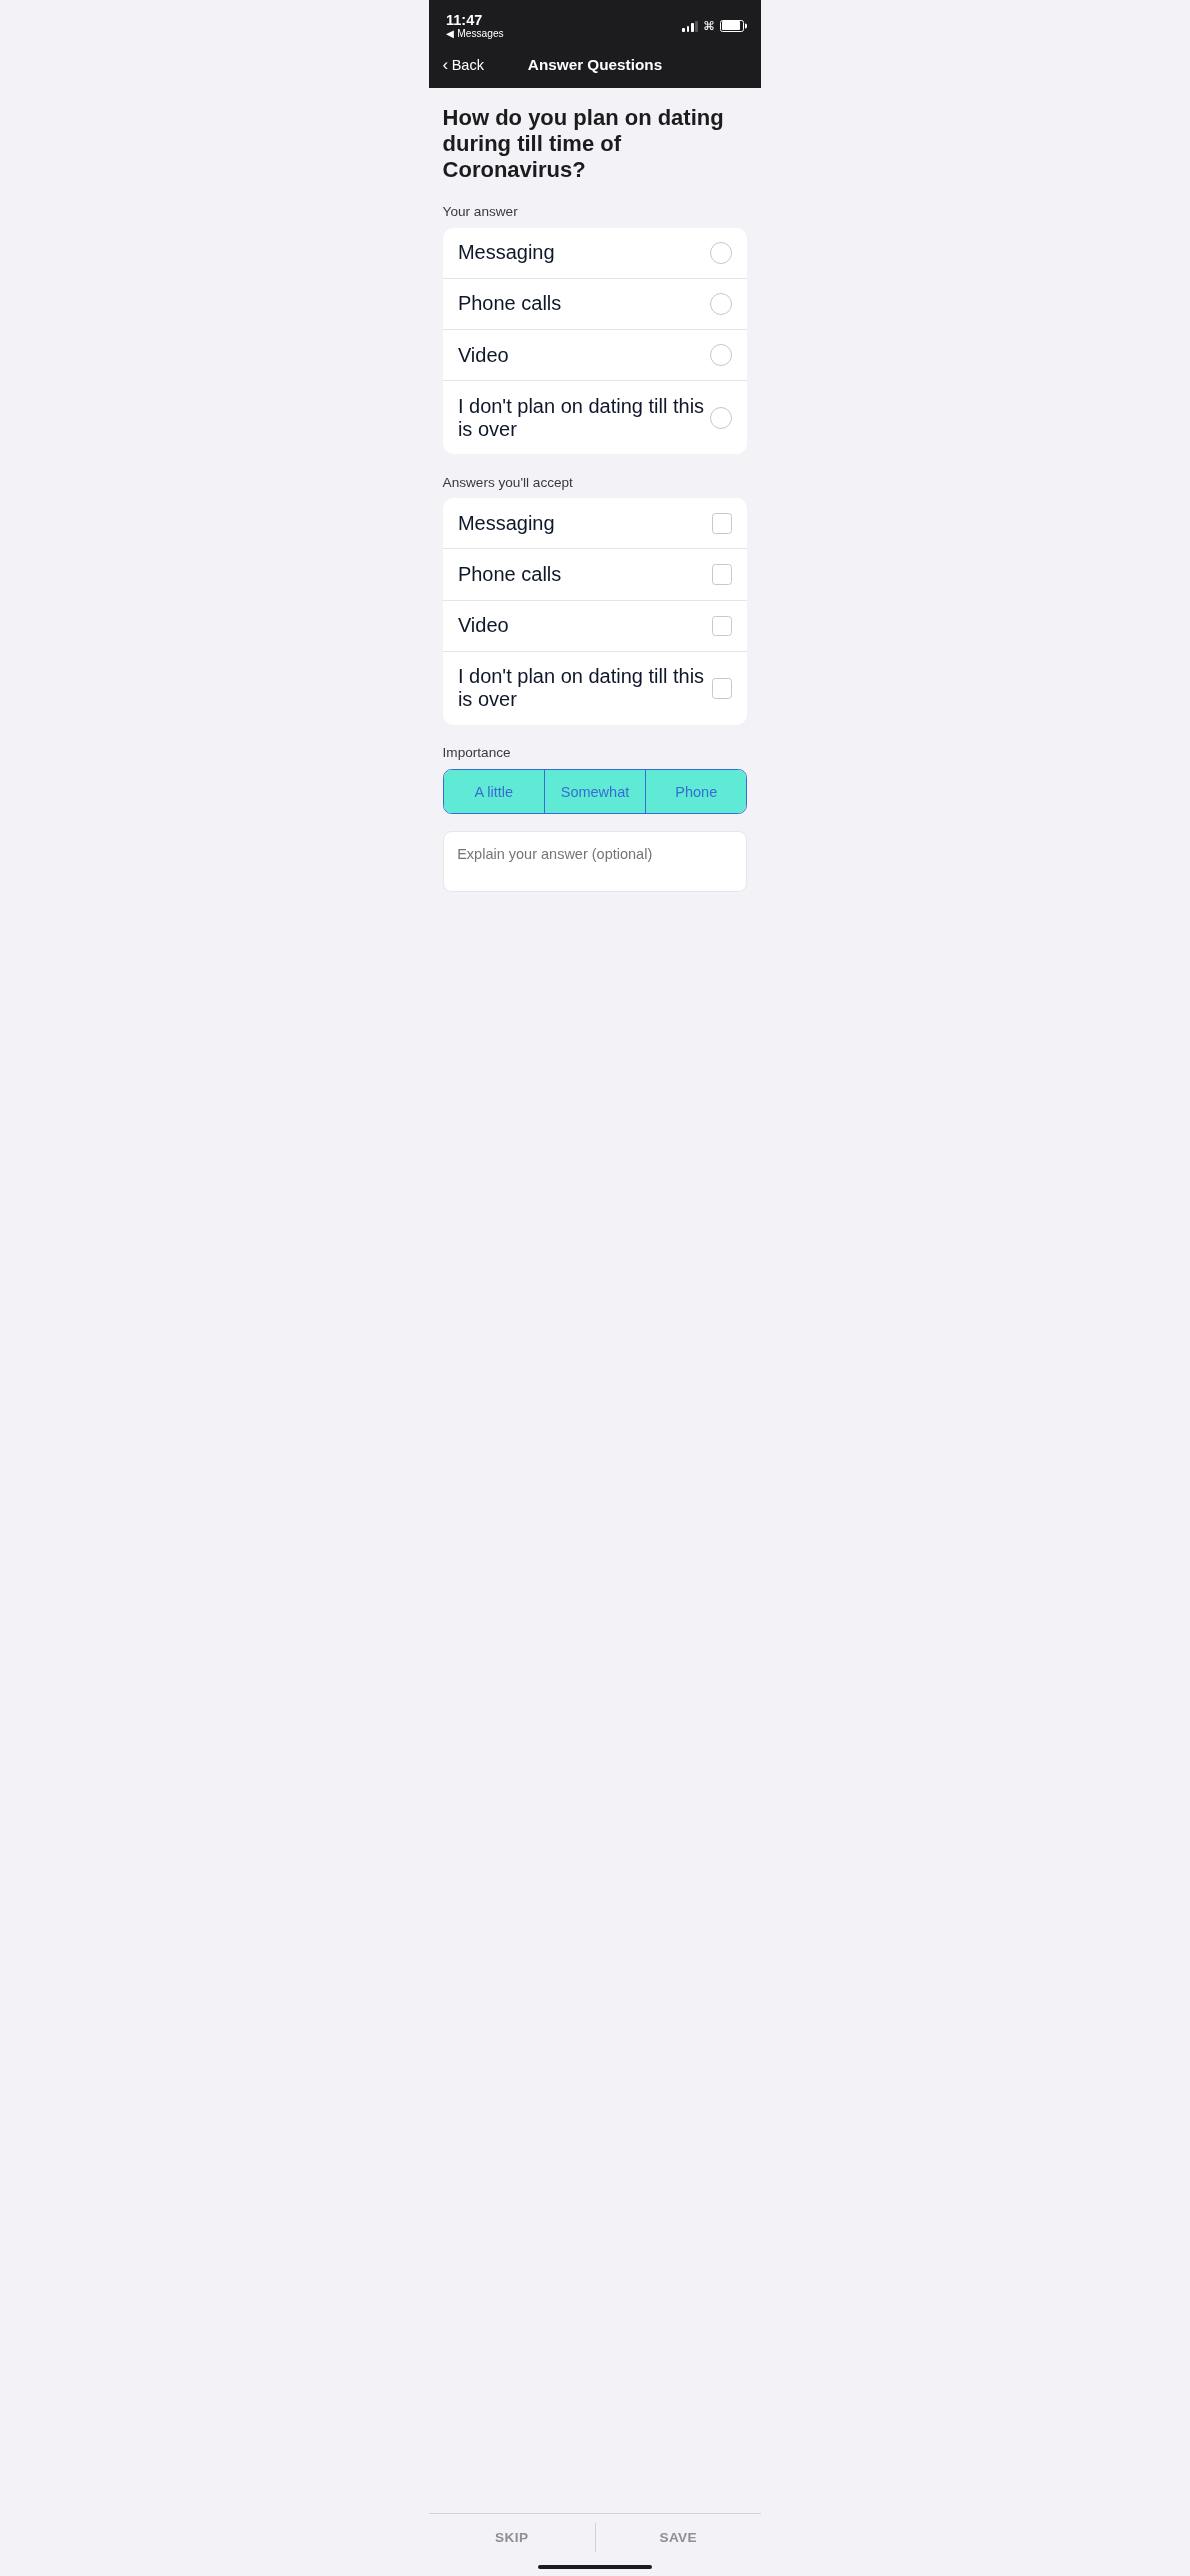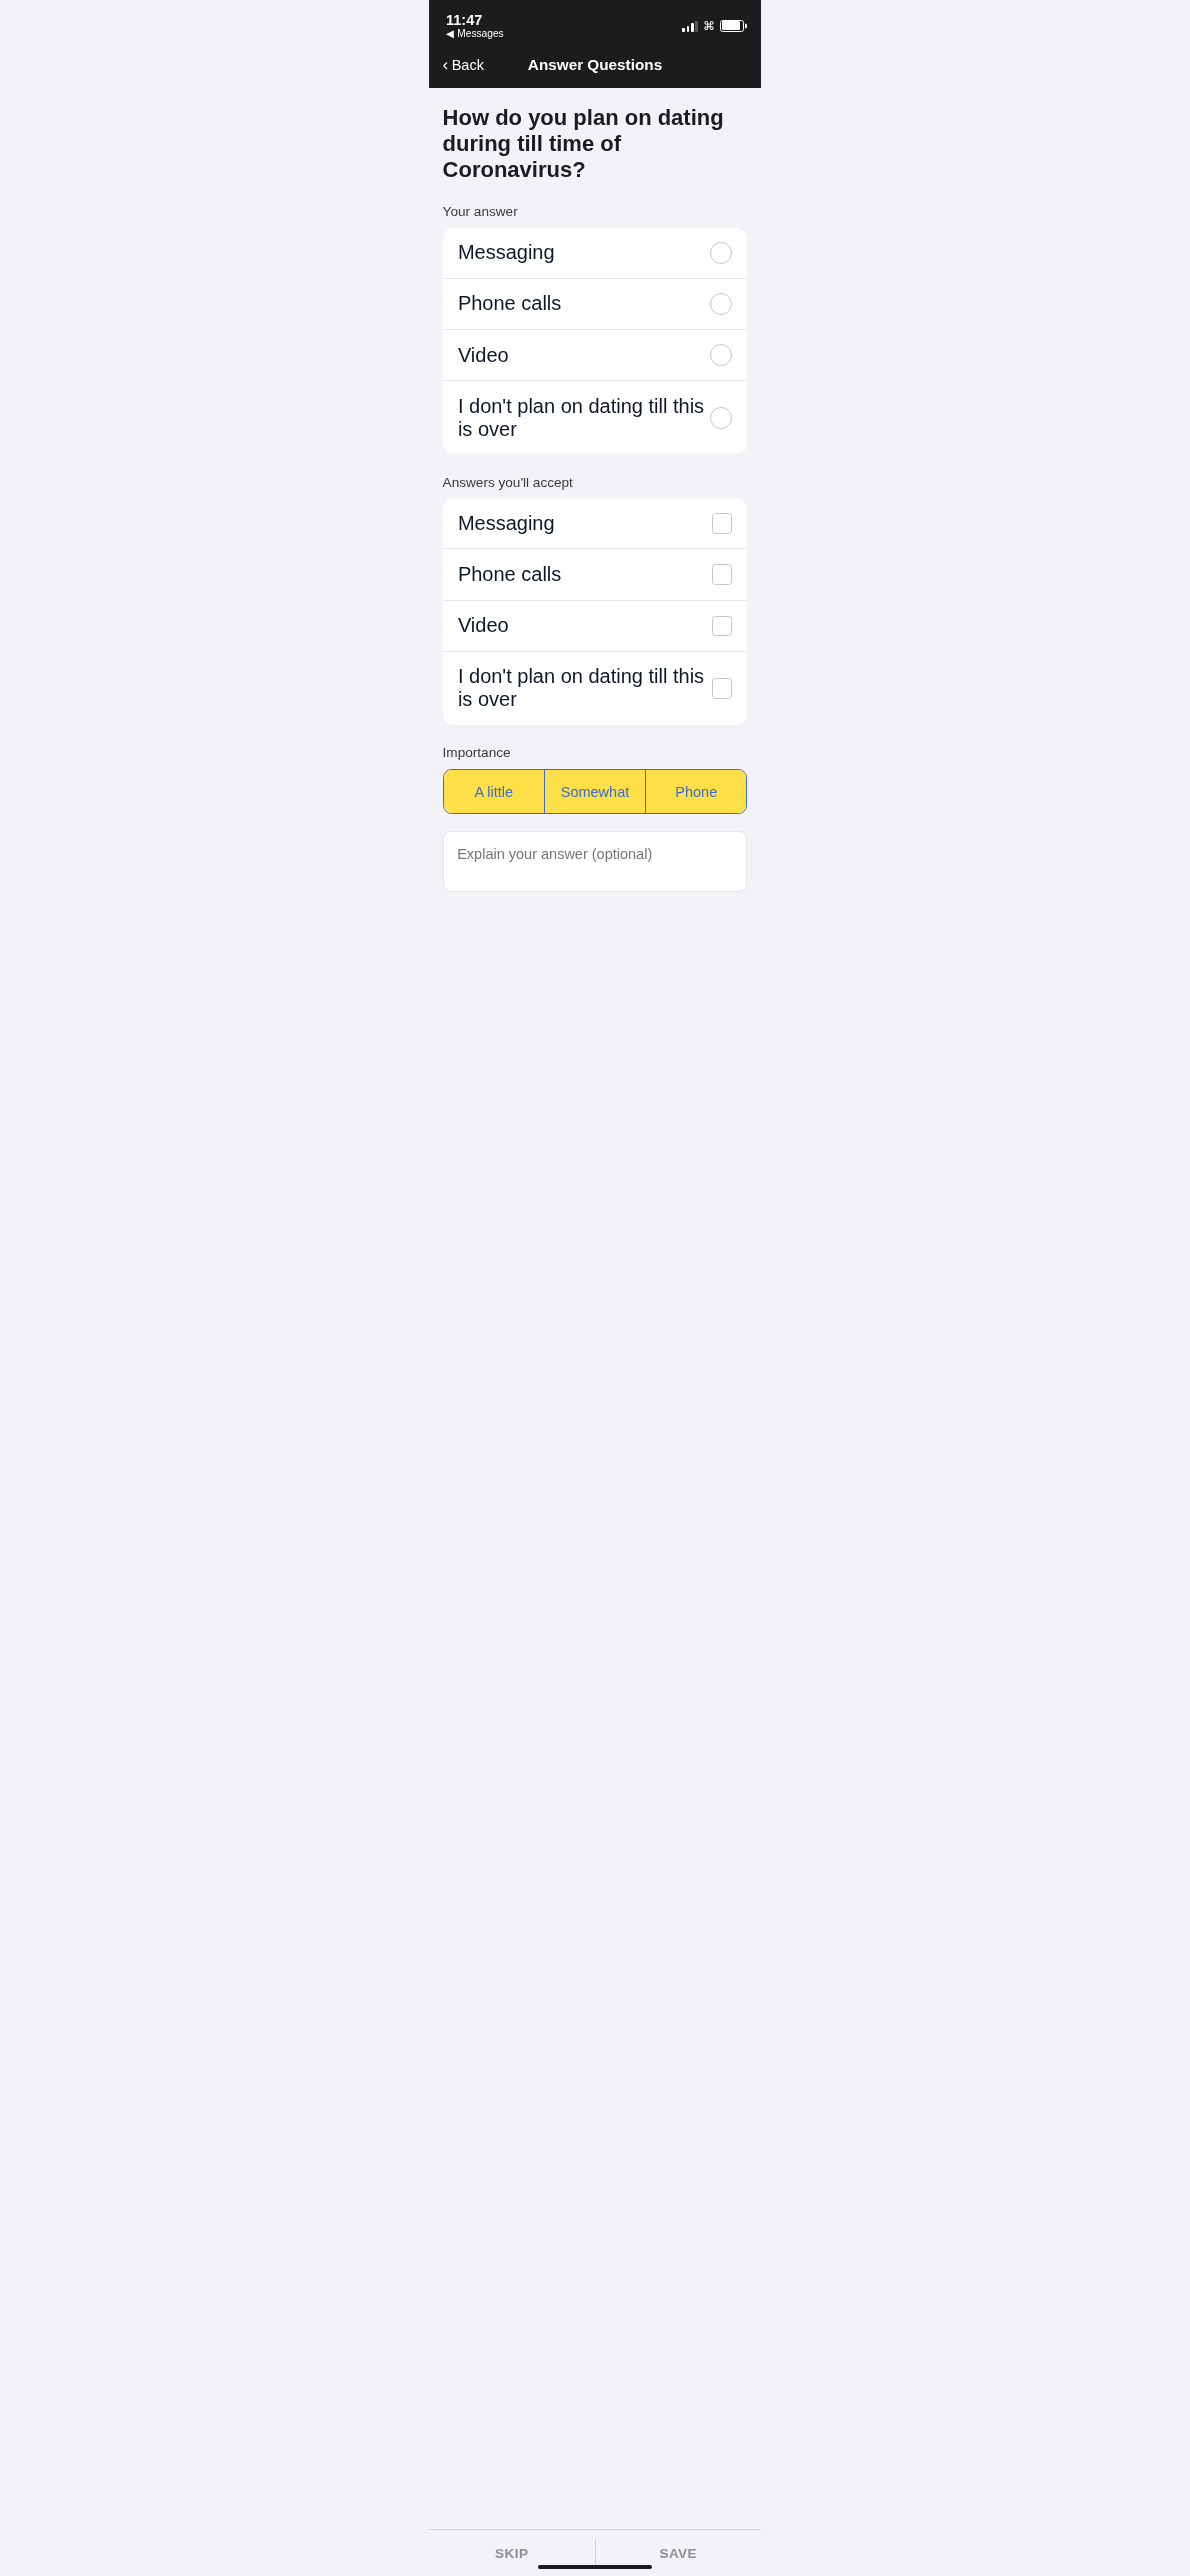--- a/index.html
+++ b/index.html
@@ -215,21 +215,21 @@
     }
 
     .importance-btn {
       flex: 1;
       padding: 13.6px 6.8px;
       text-align: center;
       font-size: 14.5px;
       color: #3a6bd4;
       font-weight: 500;
       cursor: pointer;
-      background: #fde047;
+      background: #5eead4;
       border: none;
       border-right: 0.9px solid #3a6bd4;
     }
 
     .importance-btn:last-child {
       border-right: none;
     }
 
     
     .explain-input {
@@ -242,21 +242,21 @@
       color: #8e8e93;
       min-height: 51px;
       resize: none;
       outline: none;
       font-family: -apple-system, BlinkMacSystemFont, 'Helvetica Neue', Arial, sans-serif;
     }
 
     
     .bottom-bar {
       position: fixed;
-      bottom: 0;
+      bottom: 16px;
       left: 50%;
       transform: translateX(-50%);
       width: 332px;
       background: #f2f2f7;
       border-top: 0.9px solid #d1d1d6;
       display: flex;
     }
 
     .bottom-btn {
       flex: 1;

